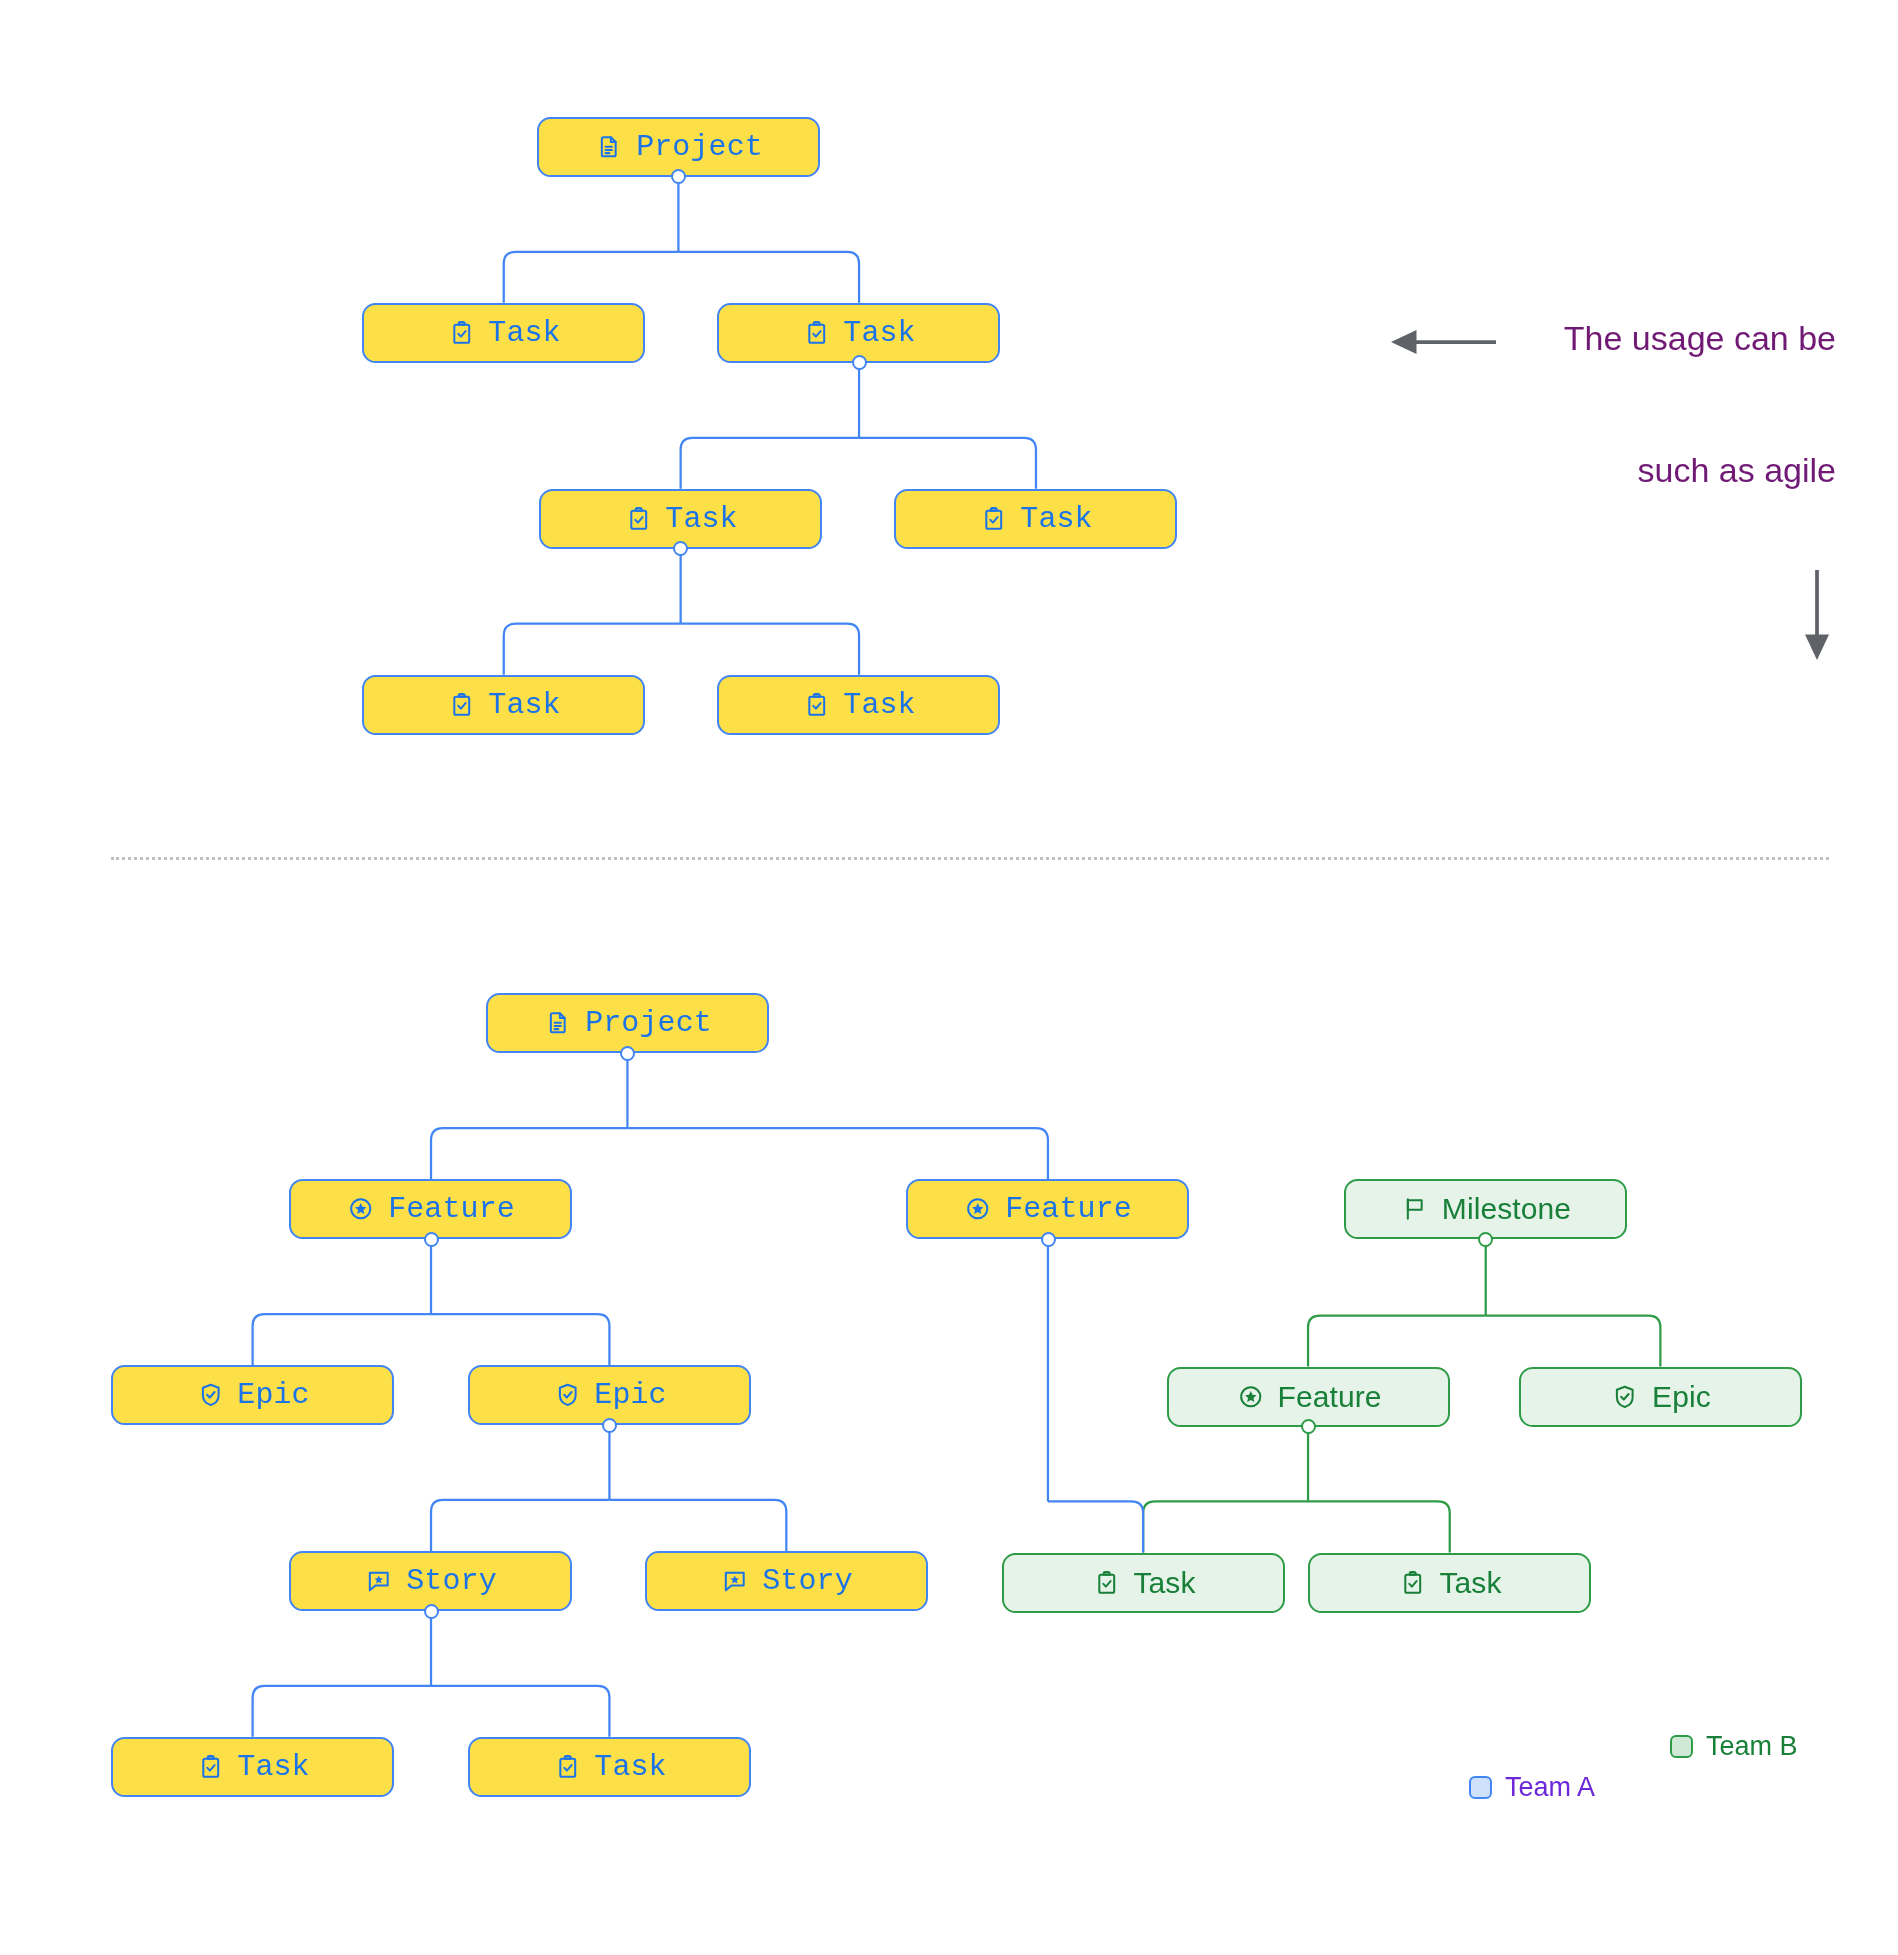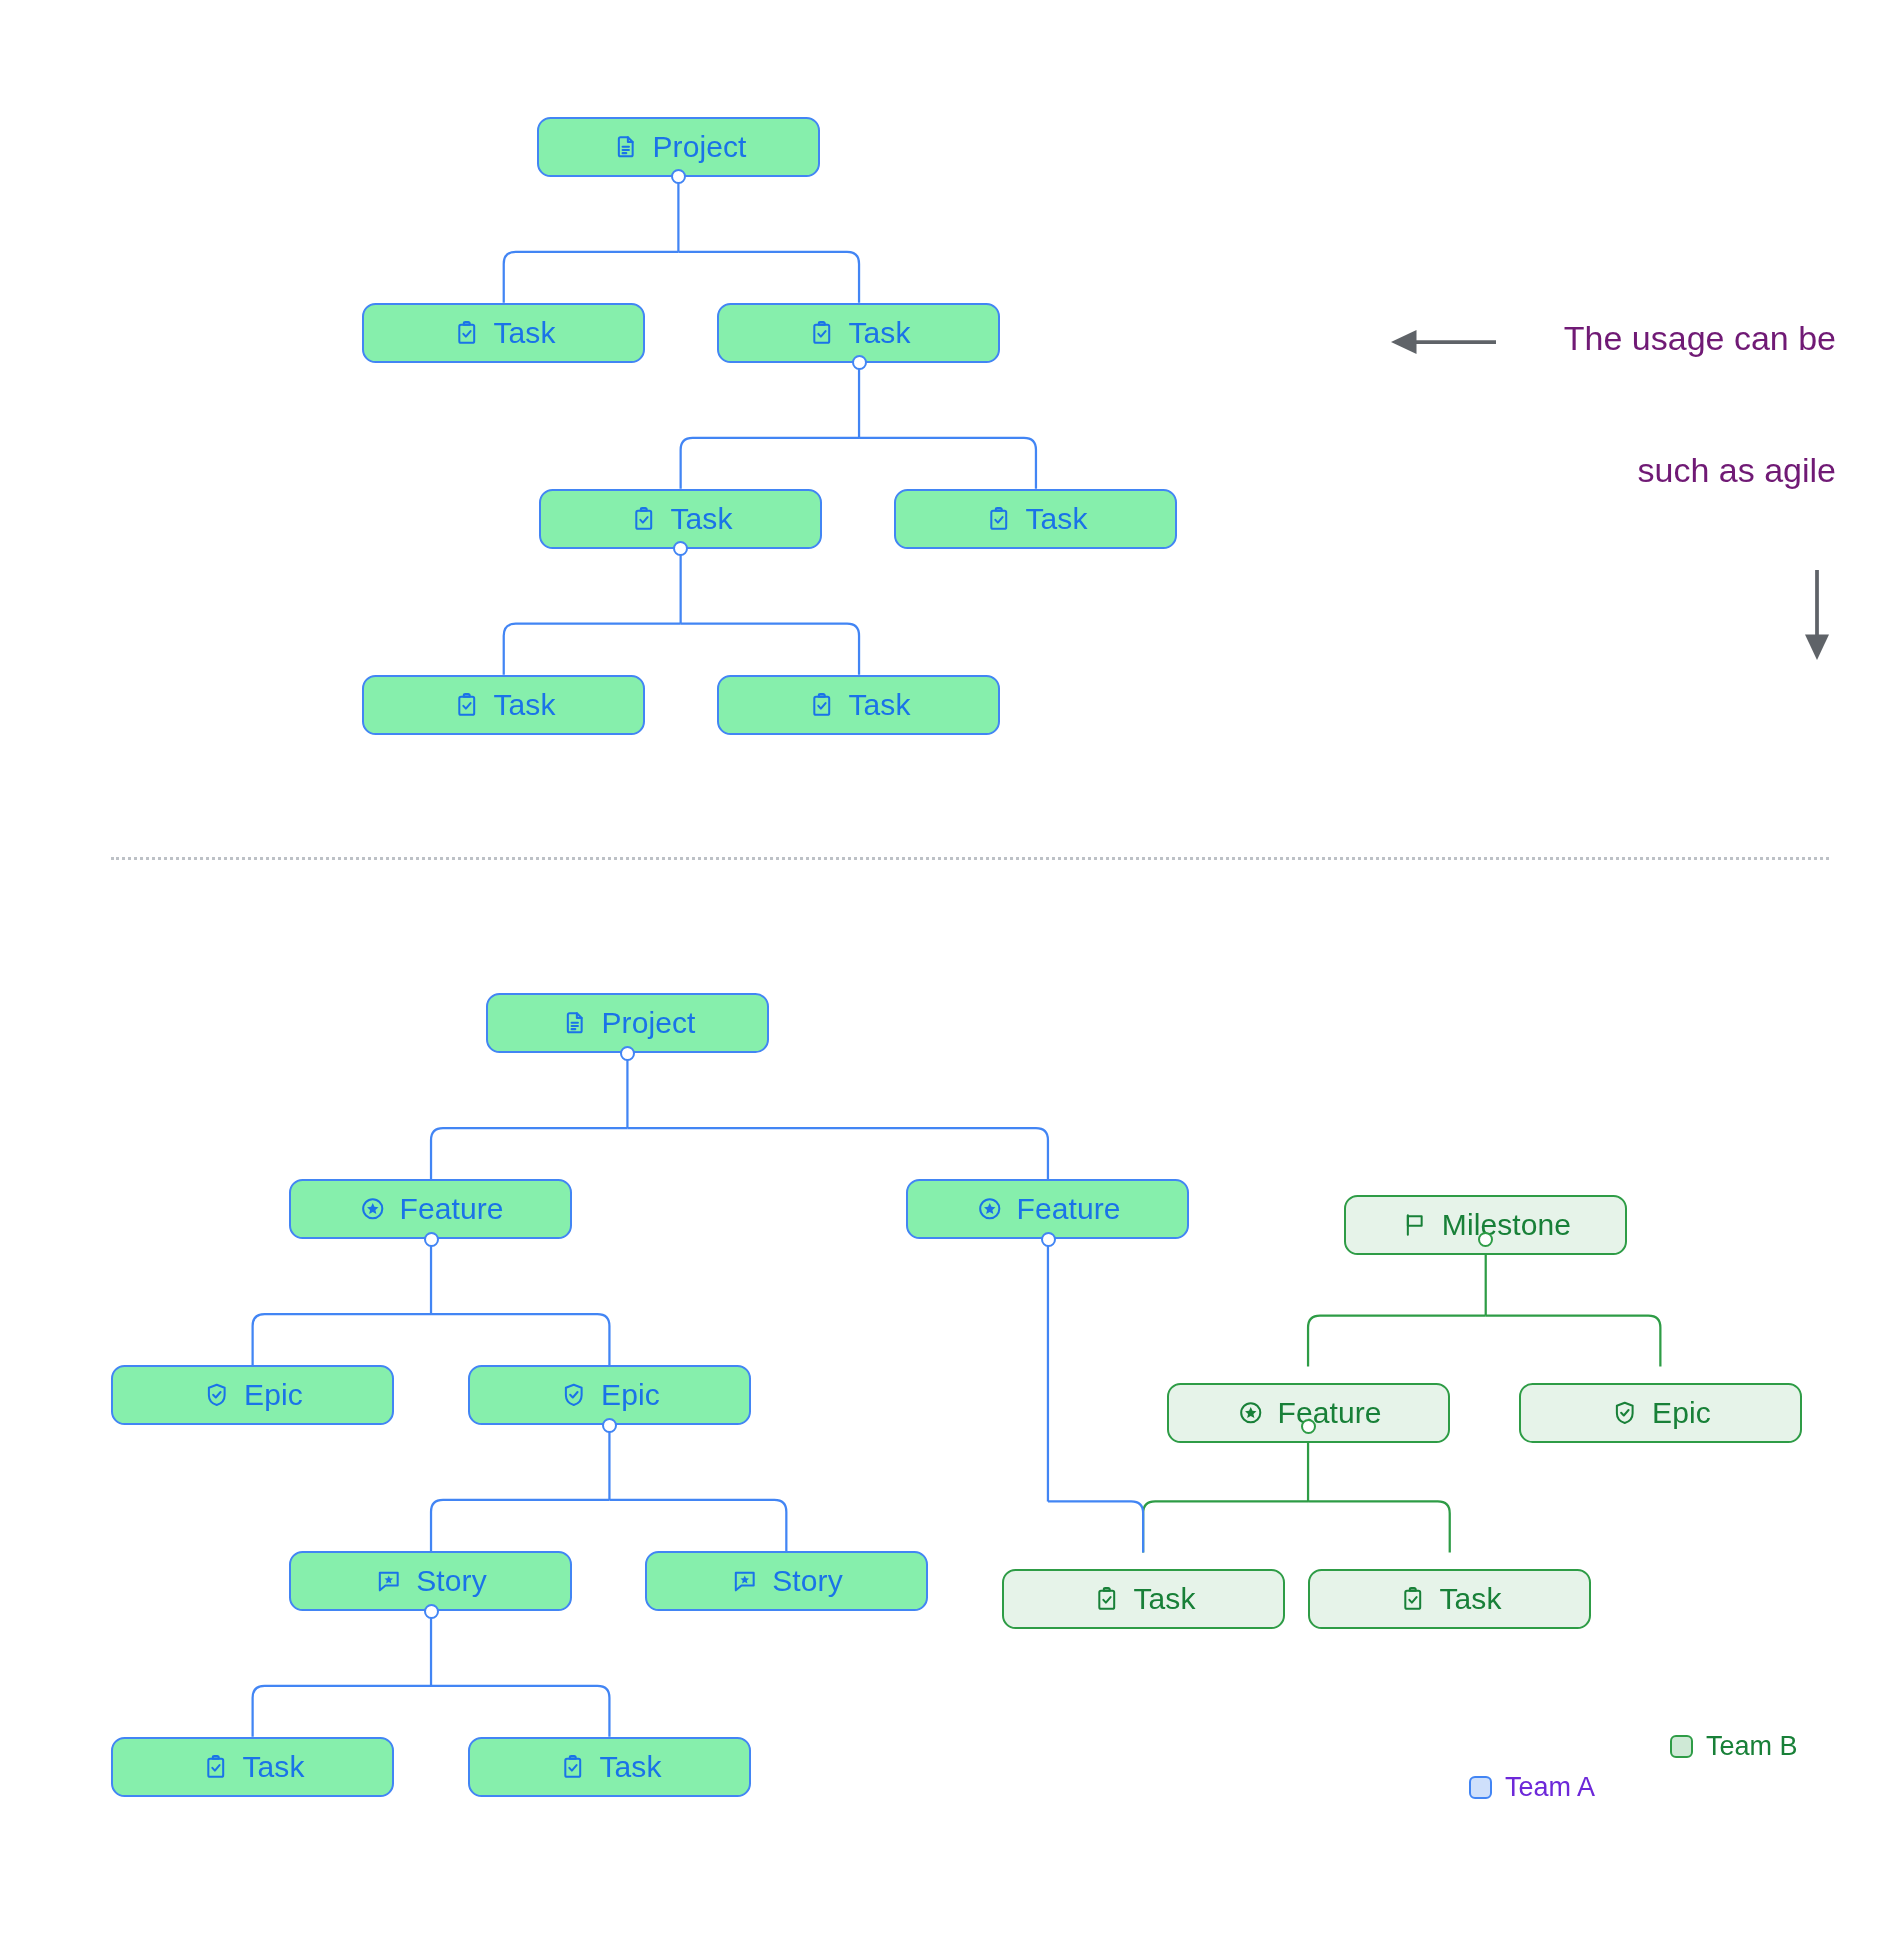--- a/index.html
+++ b/index.html
@@ -8,22 +8,22 @@
   #canvas{position:absolute;inset:0;width:1898px;height:1955px;}
   svg.edges{position:absolute;left:0;top:0;width:1898px;height:1955px;pointer-events:none;}
 
   .node{position:absolute;box-sizing:border-box;display:flex;align-items:center;
         justify-content:center;gap:12px;border-radius:13.5px;border-width:2.2px;
         border-style:solid;font-size:30px;font-weight:400;letter-spacing:0.1px;}
   .node .lbl{white-space:nowrap;line-height:1;}
   .node .ico{display:flex;align-items:center;justify-content:center;width:30px;height:30px;flex:none;}
   .node .ico svg{display:block;}
 
-  .blue{border-color:#4285f4;background:#86efac;color:#1a73e8;}
-  .green{border-color:#2e9c46;background:#e6f3e9;color:#188038;margin-top:16px;}
+  .blue{border-color:#4285f4;background:#fde047;color:#1a73e8;font-family:Liberation Mono, monospace;}
+  .green{border-color:#2e9c46;background:#e6f3e9;color:#188038;}
 
   
   .port{position:absolute;width:15px;height:15px;border-radius:50%;
         background:#ffffff;box-sizing:border-box;border:2.2px solid #4285f4;}
   .port.g{border-color:#2e9c46;}
 
   .divider{position:absolute;height:0;border-top:3px dotted #bdc1c6;}
 
   .annot{position:absolute;color:#701a75;font-size:34px;line-height:1.36;
          text-align:right;font-weight:400;}

